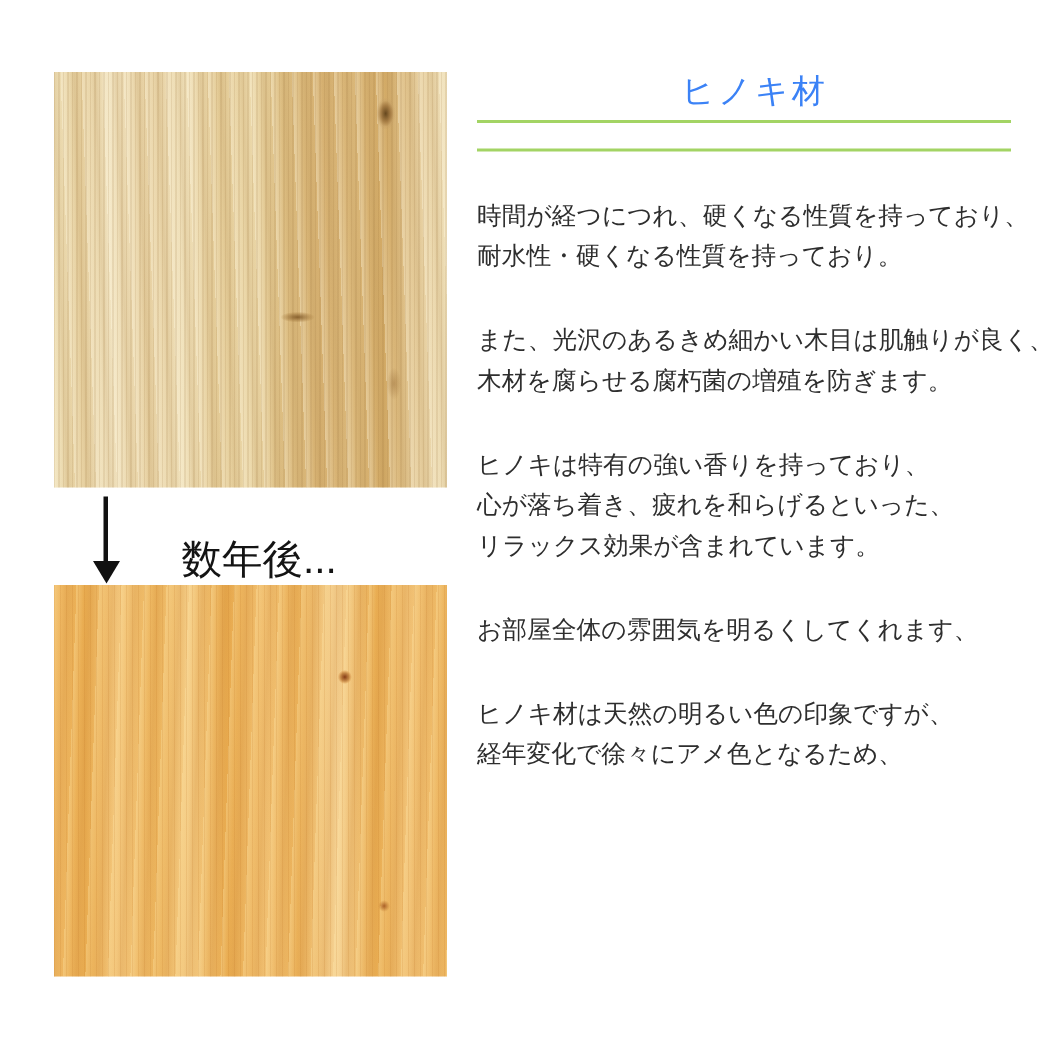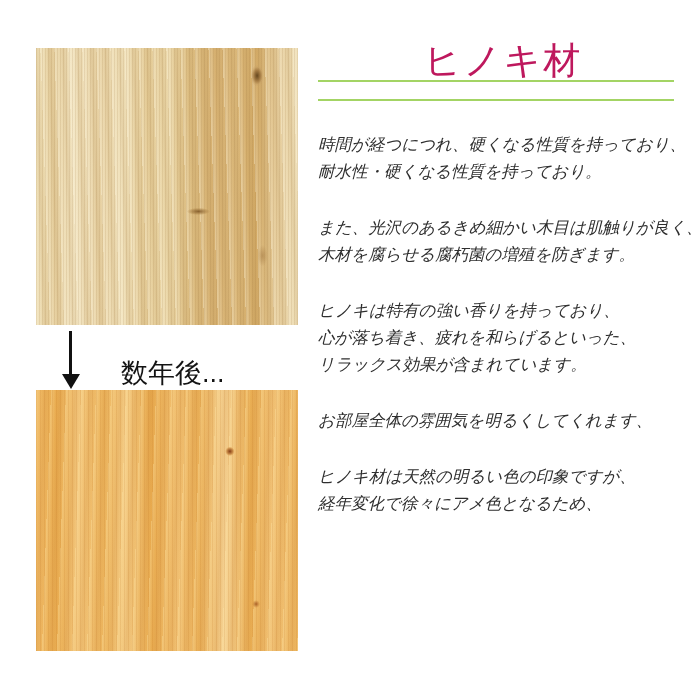--- a/index.html
+++ b/index.html
@@ -28,24 +28,24 @@
       repeating-linear-gradient(92deg, rgba(255,232,172,0.32) 0px, rgba(0,0,0,0) 5px, rgba(200,130,50,0.2) 9px, rgba(0,0,0,0) 15px),
       linear-gradient(90deg,#f0ba66 0%,#e9ac50 8%,#f4c87e 16%,#ecb45c 26%,#f5cd86 34%,#e8aa4e 44%,#f2c274 54%,#eab058 62%,#f6d394 72%,#e9ad52 82%,#f2c377 90%,#edb660 100%);
   }
   
   .arrow-shaft{position:absolute;left:69px;top:331px;width:3px;height:45px;background:#111;}
   .arrow-head{position:absolute;left:62px;top:374px;width:0;height:0;
     border-left:9px solid transparent;border-right:9px solid transparent;border-top:15px solid #111;}
   .years-label{position:absolute;left:121px;top:358px;font-size:27px;line-height:30px;color:#141414;white-space:nowrap;}
   
   .right-col{position:absolute;left:318px;top:44px;width:370px;}
-  .page-title{font-size:37px;line-height:33px;text-align:center;color:#be185d;letter-spacing:2px;margin:0;font-weight:500;}
+  .page-title{font-size:22px;line-height:33px;text-align:center;color:#3b82f6;letter-spacing:2px;margin:0;font-weight:500;}
   .rule{height:2px;width:356px;margin-top:3px;}
   .rule + .rule{margin-top:17px;}
-  .paras{margin-top:30px;font-style:italic;}
+  .paras{margin-top:30px;}
   .para{margin:0 0 29px 0;font-size:16.5px;line-height:27px;color:#2e2e2e;}
   .para .line{white-space:nowrap;}
 </style>
 </head>
 <body>
 
 <div class="canvas">
 
   <div class="wood wood-top"></div>
 

